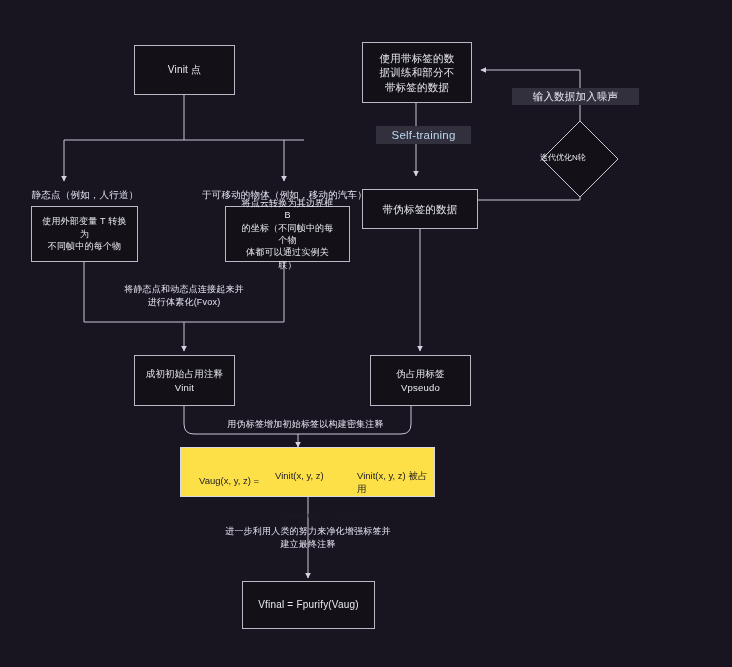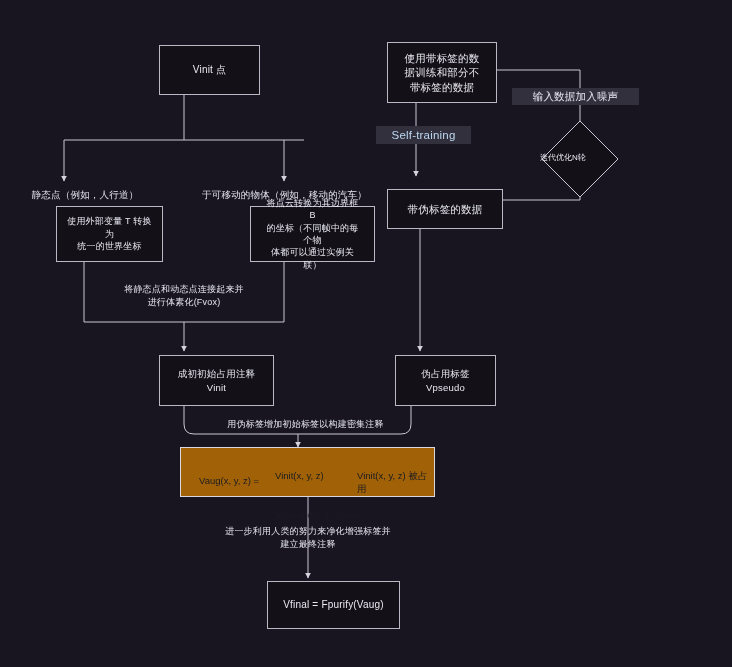--- a/index.html
+++ b/index.html
@@ -29,21 +29,20 @@
     background: #131017;
     border: 1px solid #b9b8c4;
     color: #e9e9f2;
     display: flex;
     align-items: center;
     justify-content: center;
     text-align: center;
     line-height: 1.38;
     letter-spacing: 0.2px;
     white-space: pre-line;
-    margin-left: 25px;
   }
   .label {
     position: absolute;
     color: #e4e4ee;
     text-align: center;
     line-height: 1.4;
     white-space: pre-line;
     letter-spacing: 0.2px;
   }
   .label.chip {
@@ -51,21 +50,21 @@
   }
   .diamond-text {
     position: absolute;
     color: #e9e9f2;
     text-align: left;
     white-space: nowrap;
   }
   .formula {
     position: absolute;
     box-sizing: border-box;
-    background: #a16207;
+    background: #fde047;
     color: #1b1b22;
     border: 1px solid #d8d8de;
     text-decoration: underline;
   }
   .formula .lhs {
     position: absolute;
     left: 18px;
     top: 27px;
     font-size: 9.5px;
   }
@@ -129,33 +128,33 @@
   <div class="node" style="left:134px; top:45px; width:101px; height:50px; font-size:10px;">
     <span>Vinit 点</span>
   </div>
 
   <div class="label" style="left:0px; top:188px; width:170px; font-size:9.5px;">静态点（例如，人行道）</div>
 
   <div class="label" style="left:182px; top:188px; width:205px; font-size:9.5px;">于可移动的物体（例如，移动的汽车）</div>
 
   <div class="node" style="left:31px; top:206px; width:107px; height:56px; font-size:9px; padding:0 6px;">
     <span>使用外部变量 T 转换为
-统一的世界坐标</span>
+不同帧中的每个物</span>
   </div>
 
   <div class="node" style="left:225px; top:206px; width:125px; height:56px; font-size:9px; padding:0 12px;">
     <span>将点云转换为其边界框 B
 的坐标（不同帧中的每个物
 体都可以通过实例关联）</span>
   </div>
 
   <div class="label" style="left:94px; top:283px; width:180px; font-size:9px;">将静态点和动态点连接起来并
 进行体素化(Fvox)</div>
 
-  <div class="node" style="left:134px; top:355px; width:115px; height:51px; font-size:9.5px;">
+  <div class="node" style="left:134px; top:355px; width:101px; height:51px; font-size:9.5px;">
     <span>成初初始占用注释
 Vinit</span>
   </div>
 
   <div class="node" style="left:370px; top:355px; width:101px; height:51px; font-size:9.5px;">
     <span>伪占用标签
 Vpseudo</span>
   </div>
 
   <div class="node" style="left:362px; top:42px; width:110px; height:61px; font-size:10.5px;">

